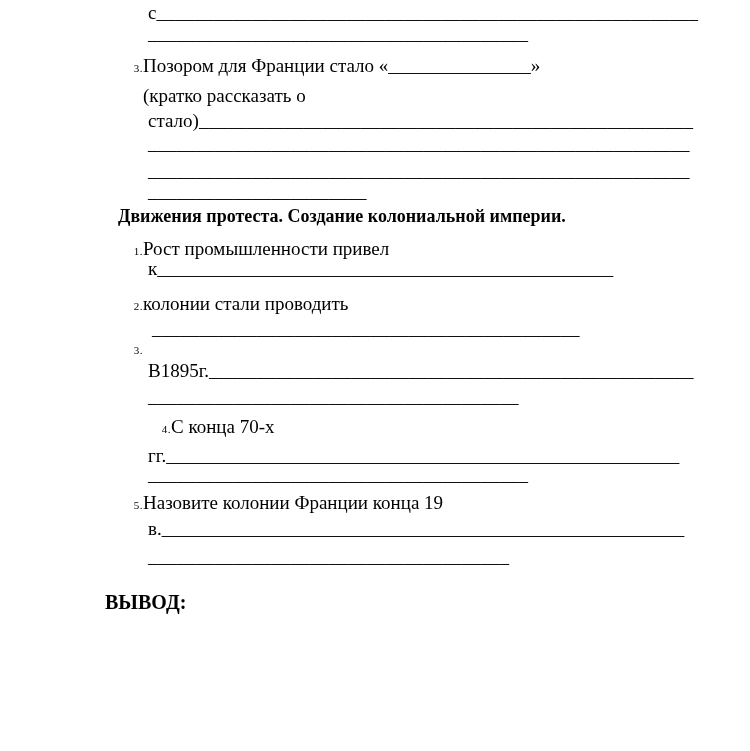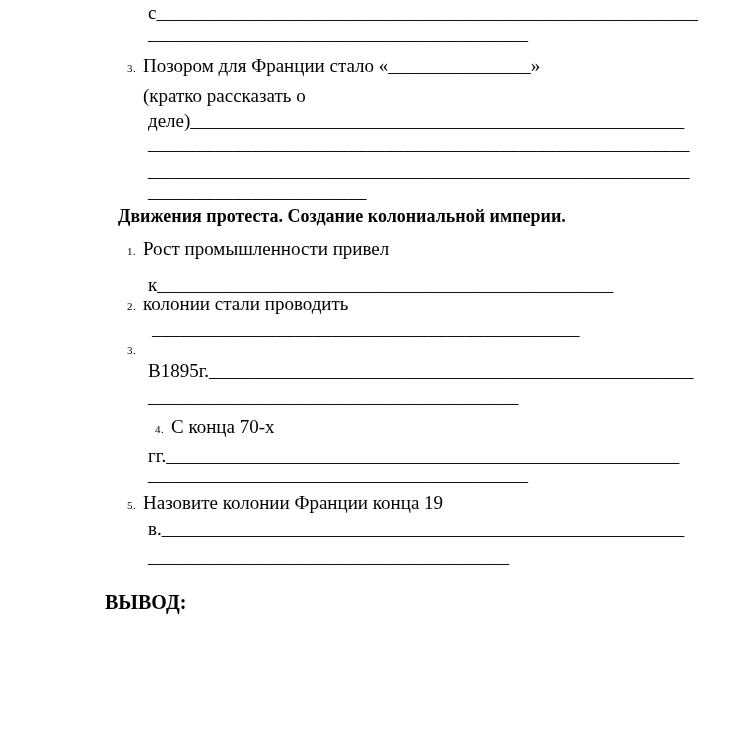--- a/index.html
+++ b/index.html
@@ -11,20 +11,21 @@
     font-family: "Liberation Serif", "DejaVu Serif", serif;
     font-size: 19px;
     color: #000000;
     overflow: hidden;
   }
   .row {
     position: absolute;
     white-space: nowrap;
     line-height: 25px;
     height: 25px;
+    text-align: right;
   }
   .num {
     display: inline-block;
     width: 16px;
     font-size: 11px;
     letter-spacing: 0.5px;
   }
   .blank {
     letter-spacing: 0;
   }
@@ -52,21 +53,21 @@
 
   <div class="row" style="top:53px; left:127px;">
     <span class="num">3.</span><span>Позором для Франции стало «</span><span class="blank">_______________</span><span>»</span>
   </div>
 
   <div class="row" style="top:83px; left:143px;">
     <span>(кратко рассказать о</span>
   </div>
 
   <div class="row" style="top:108px; left:148px;">
-    <span>деле)</span><span class="blank">____________________________________________________</span>
+    <span>стало)</span><span class="blank">____________________________________________________</span>
   </div>
 
   <div class="row" style="top:131px; left:148px;">
     <span class="blank">_________________________________________________________</span>
   </div>
 
   <div class="row" style="top:158px; left:148px;">
     <span class="blank">_________________________________________________________</span>
   </div>
 
@@ -74,21 +75,21 @@
     <span class="blank">_______________________</span>
   </div>
 
   <div class="row heading" style="top:204px; left:118px;">
     <span>Движения протеста. Создание колониальной империи.</span>
   </div>
 
   <div class="row" style="top:236px; left:127px;">
     <span class="num">1.</span><span>Рост промышленности привел</span>
   </div>
-  <div class="row" style="top:256px; left:148px;margin-top:16px;">
+  <div class="row" style="top:256px; left:148px;">
     <span>к</span><span class="blank">________________________________________________</span>
   </div>
 
   <div class="row" style="top:291px; left:127px;">
     <span class="num">2.</span><span>колонии стали проводить</span>
   </div>
   <div class="row" style="top:316px; left:152px;">
     <span class="blank">_____________________________________________</span>
   </div>
 

